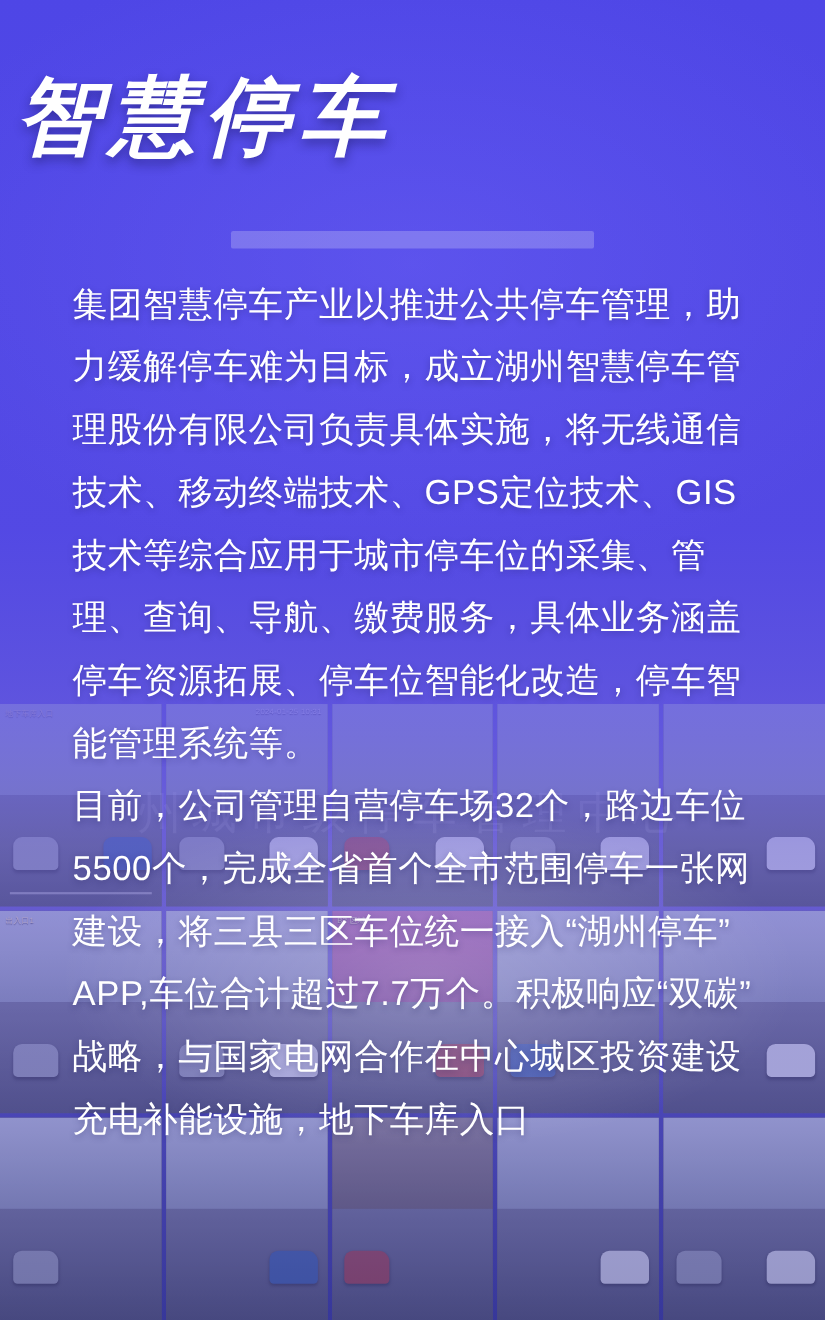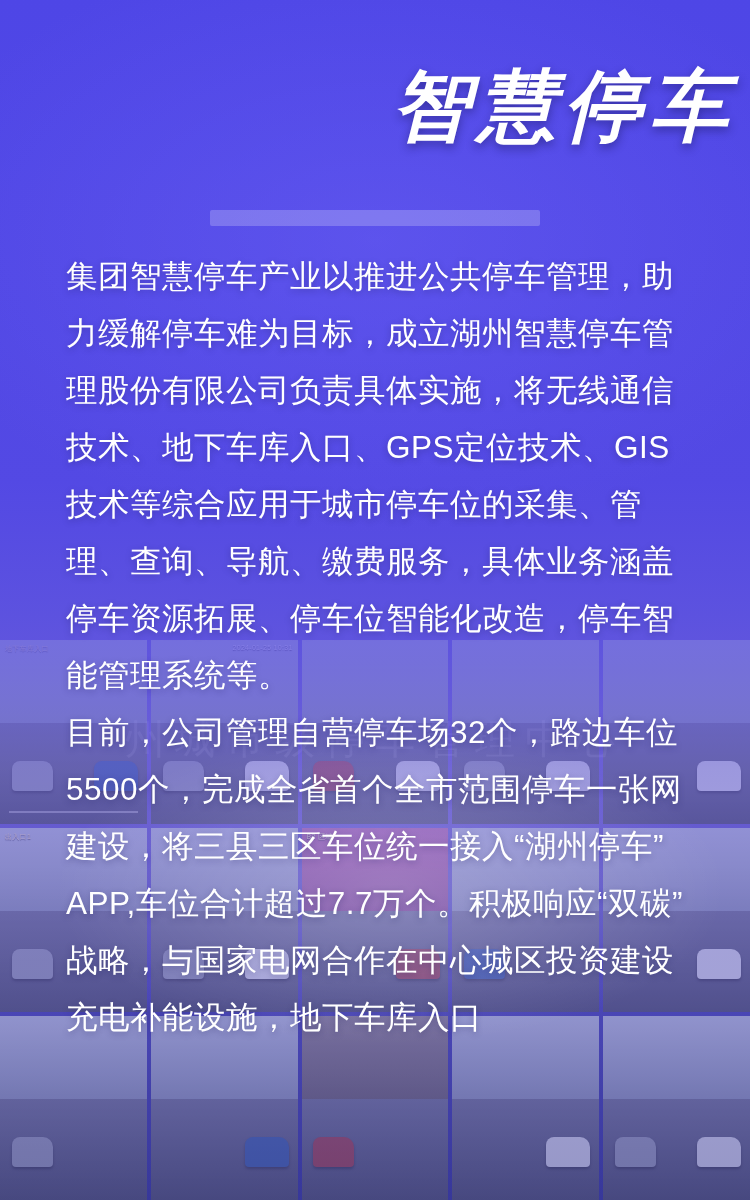--- a/index.html
+++ b/index.html
@@ -125,21 +125,21 @@
     white-space: nowrap;
     pointer-events: none;
   }
 
   
   .title-wrap {
     position: absolute;
     top: 62px;
     left: 0;
     width: 100%;
-    text-align: right;
+    text-align: left;
   }
   .title {
     display: inline-block;
     position: relative;
     font-family: "Liberation Serif", serif;
     font-weight: bold;
     font-style: italic;
     font-size: 78px;
     line-height: 1;
     letter-spacing: 8px;
@@ -277,17 +277,17 @@
 
   <div class="violet-veil"></div>
   <div class="glare"></div>
 
   <div class="title-wrap">
     <div class="title-underbar"></div>
     <span class="title">智慧停车</span>
   </div>
 
   <div class="body-copy">
-    <p>集团智慧停车产业以推进公共停车管理，助力缓解停车难为目标，成立湖州智慧停车管理股份有限公司负责具体实施，将无线通信技术、地下车库入口、GPS定位技术、GIS技术等综合应用于城市停车位的采集、管理、查询、导航、缴费服务，具体业务涵盖停车资源拓展、停车位智能化改造，停车智能管理系统等。</p>
+    <p>集团智慧停车产业以推进公共停车管理，助力缓解停车难为目标，成立湖州智慧停车管理股份有限公司负责具体实施，将无线通信技术、移动终端技术、GPS定位技术、GIS技术等综合应用于城市停车位的采集、管理、查询、导航、缴费服务，具体业务涵盖停车资源拓展、停车位智能化改造，停车智能管理系统等。</p>
     <p>目前，公司管理自营停车场32个，路边车位5500个，完成全省首个全市范围停车一张网建设，将三县三区车位统一接入“湖州停车”APP,车位合计超过7.7万个。积极响应“双碳”战略，与国家电网合作在中心城区投资建设充电补能设施，地下车库入口</p>
   </div>
 
 </div>
 
 </body></html>

